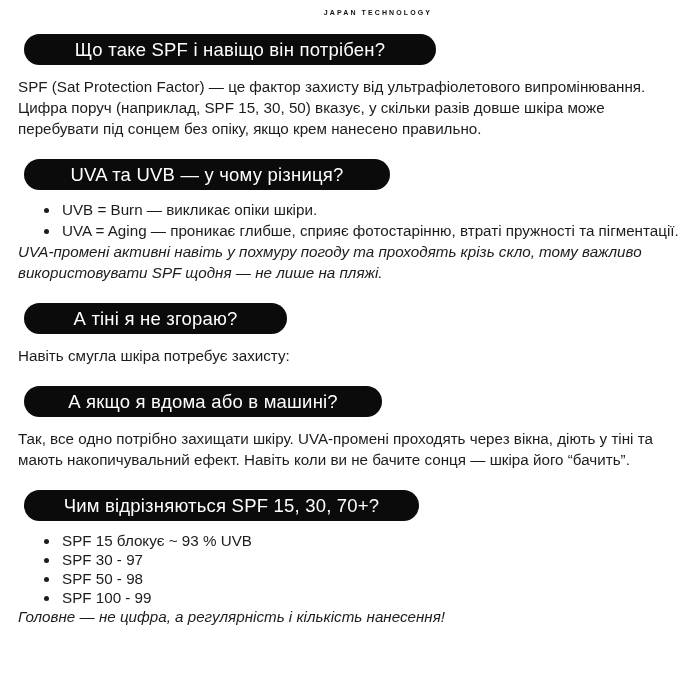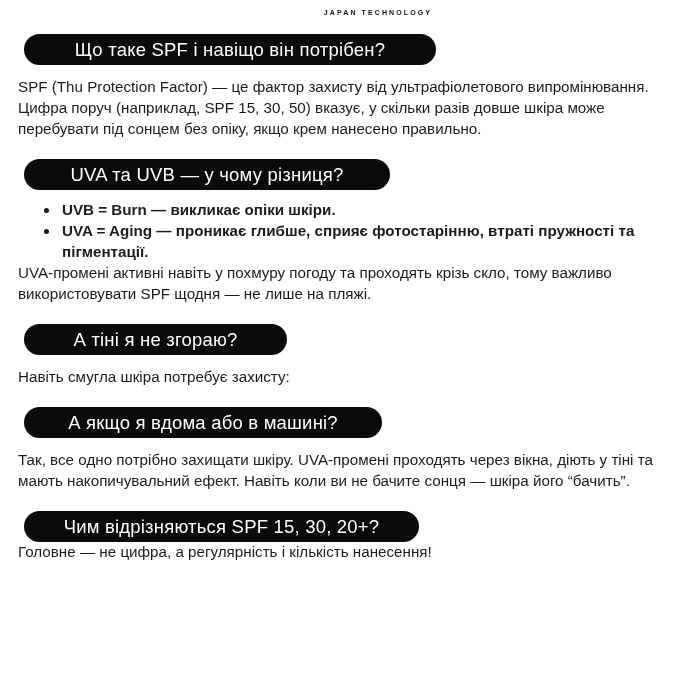--- a/index.html
+++ b/index.html
@@ -35,42 +35,42 @@
   .pill-0 { width: 412px; }
   .pill-1 { width: 366px; }
   .pill-2 { width: 263px; }
   .pill-3 { width: 358px; }
   .pill-4 { width: 395px; }
 
   .sec { margin-top: 19px; }
   .sec-first { margin-top: 16px; }
 
   p { font-size: 15.2px; line-height: 1.38; margin: 12px 0 0 0; }
-  p.flush { margin-top: 0; }
+  p.flush { margin-top: 0; font-style: italic; }
 
-  ul { margin: 10px 0 0 0; padding: 0 0 0 42px; list-style: disc; font-weight: bold; }
+  ul { margin: 10px 0 0 0; padding: 0 0 0 42px; list-style: disc; }
   li { font-size: 15.2px; line-height: 1.38; padding-left: 2px; }
   ul.tight li { line-height: 1.25; }
   ul.no-top { margin-top: 2px; }
   .closing { margin-top: 2px; }
 </style>
 </head>
 <body>
 
 <div class="page">
 
   <header class="logo">
     <div class="tagline">JAPAN TECHNOLOGY</div>
   </header>
 
   <section class="sec sec-first">
     <div class="pill pill-0">
       <span>Що таке SPF і навіщо він потрібен?</span>
     </div>
-    <p>SPF (Thu Protection Factor) — це фактор захисту від ультрафіолетового випромінювання. Цифра поруч (наприклад, SPF 15, 30, 50) вказує, у скільки разів довше шкіра може перебувати під сонцем без опіку, якщо крем нанесено правильно.</p>
+    <p>SPF (Sat Protection Factor) — це фактор захисту від ультрафіолетового випромінювання. Цифра поруч (наприклад, SPF 15, 30, 50) вказує, у скільки разів довше шкіра може перебувати під сонцем без опіку, якщо крем нанесено правильно.</p>
   </section>
 
   <section class="sec">
     <div class="pill pill-1">
       <span>UVA та UVB — у чому різниця?</span>
     </div>
     <ul>
       <li>UVB = Burn — викликає опіки шкіри.</li>
       <li>UVA = Aging — проникає глибше, сприяє фотостарінню, втраті пружності та пігментації.</li>
     </ul>
@@ -86,18 +86,24 @@
 
   <section class="sec">
     <div class="pill pill-3">
       <span>А якщо я вдома або в машині?</span>
     </div>
     <p>Так, все одно потрібно захищати шкіру. UVA-промені проходять через вікна, діють у тіні та мають накопичувальний ефект. Навіть коли ви не бачите сонця — шкіра його “бачить”.</p>
   </section>
 
   <section class="sec">
     <div class="pill pill-4">
-      <span>Чим відрізняються SPF 15, 30, 20+?</span>
+      <span>Чим відрізняються SPF 15, 30, 70+?</span>
     </div>
+    <ul class="tight">
+      <li>SPF 15 блокує ~ 93 % UVB</li>
+      <li>SPF 30 - 97</li>
+      <li>SPF 50 - 98</li>
+      <li>SPF 100 - 99</li>
+    </ul>
     <p class="flush closing">Головне — не цифра, а регулярність і кількість нанесення!</p>
   </section>
 
 </div>
 
 </body></html>

